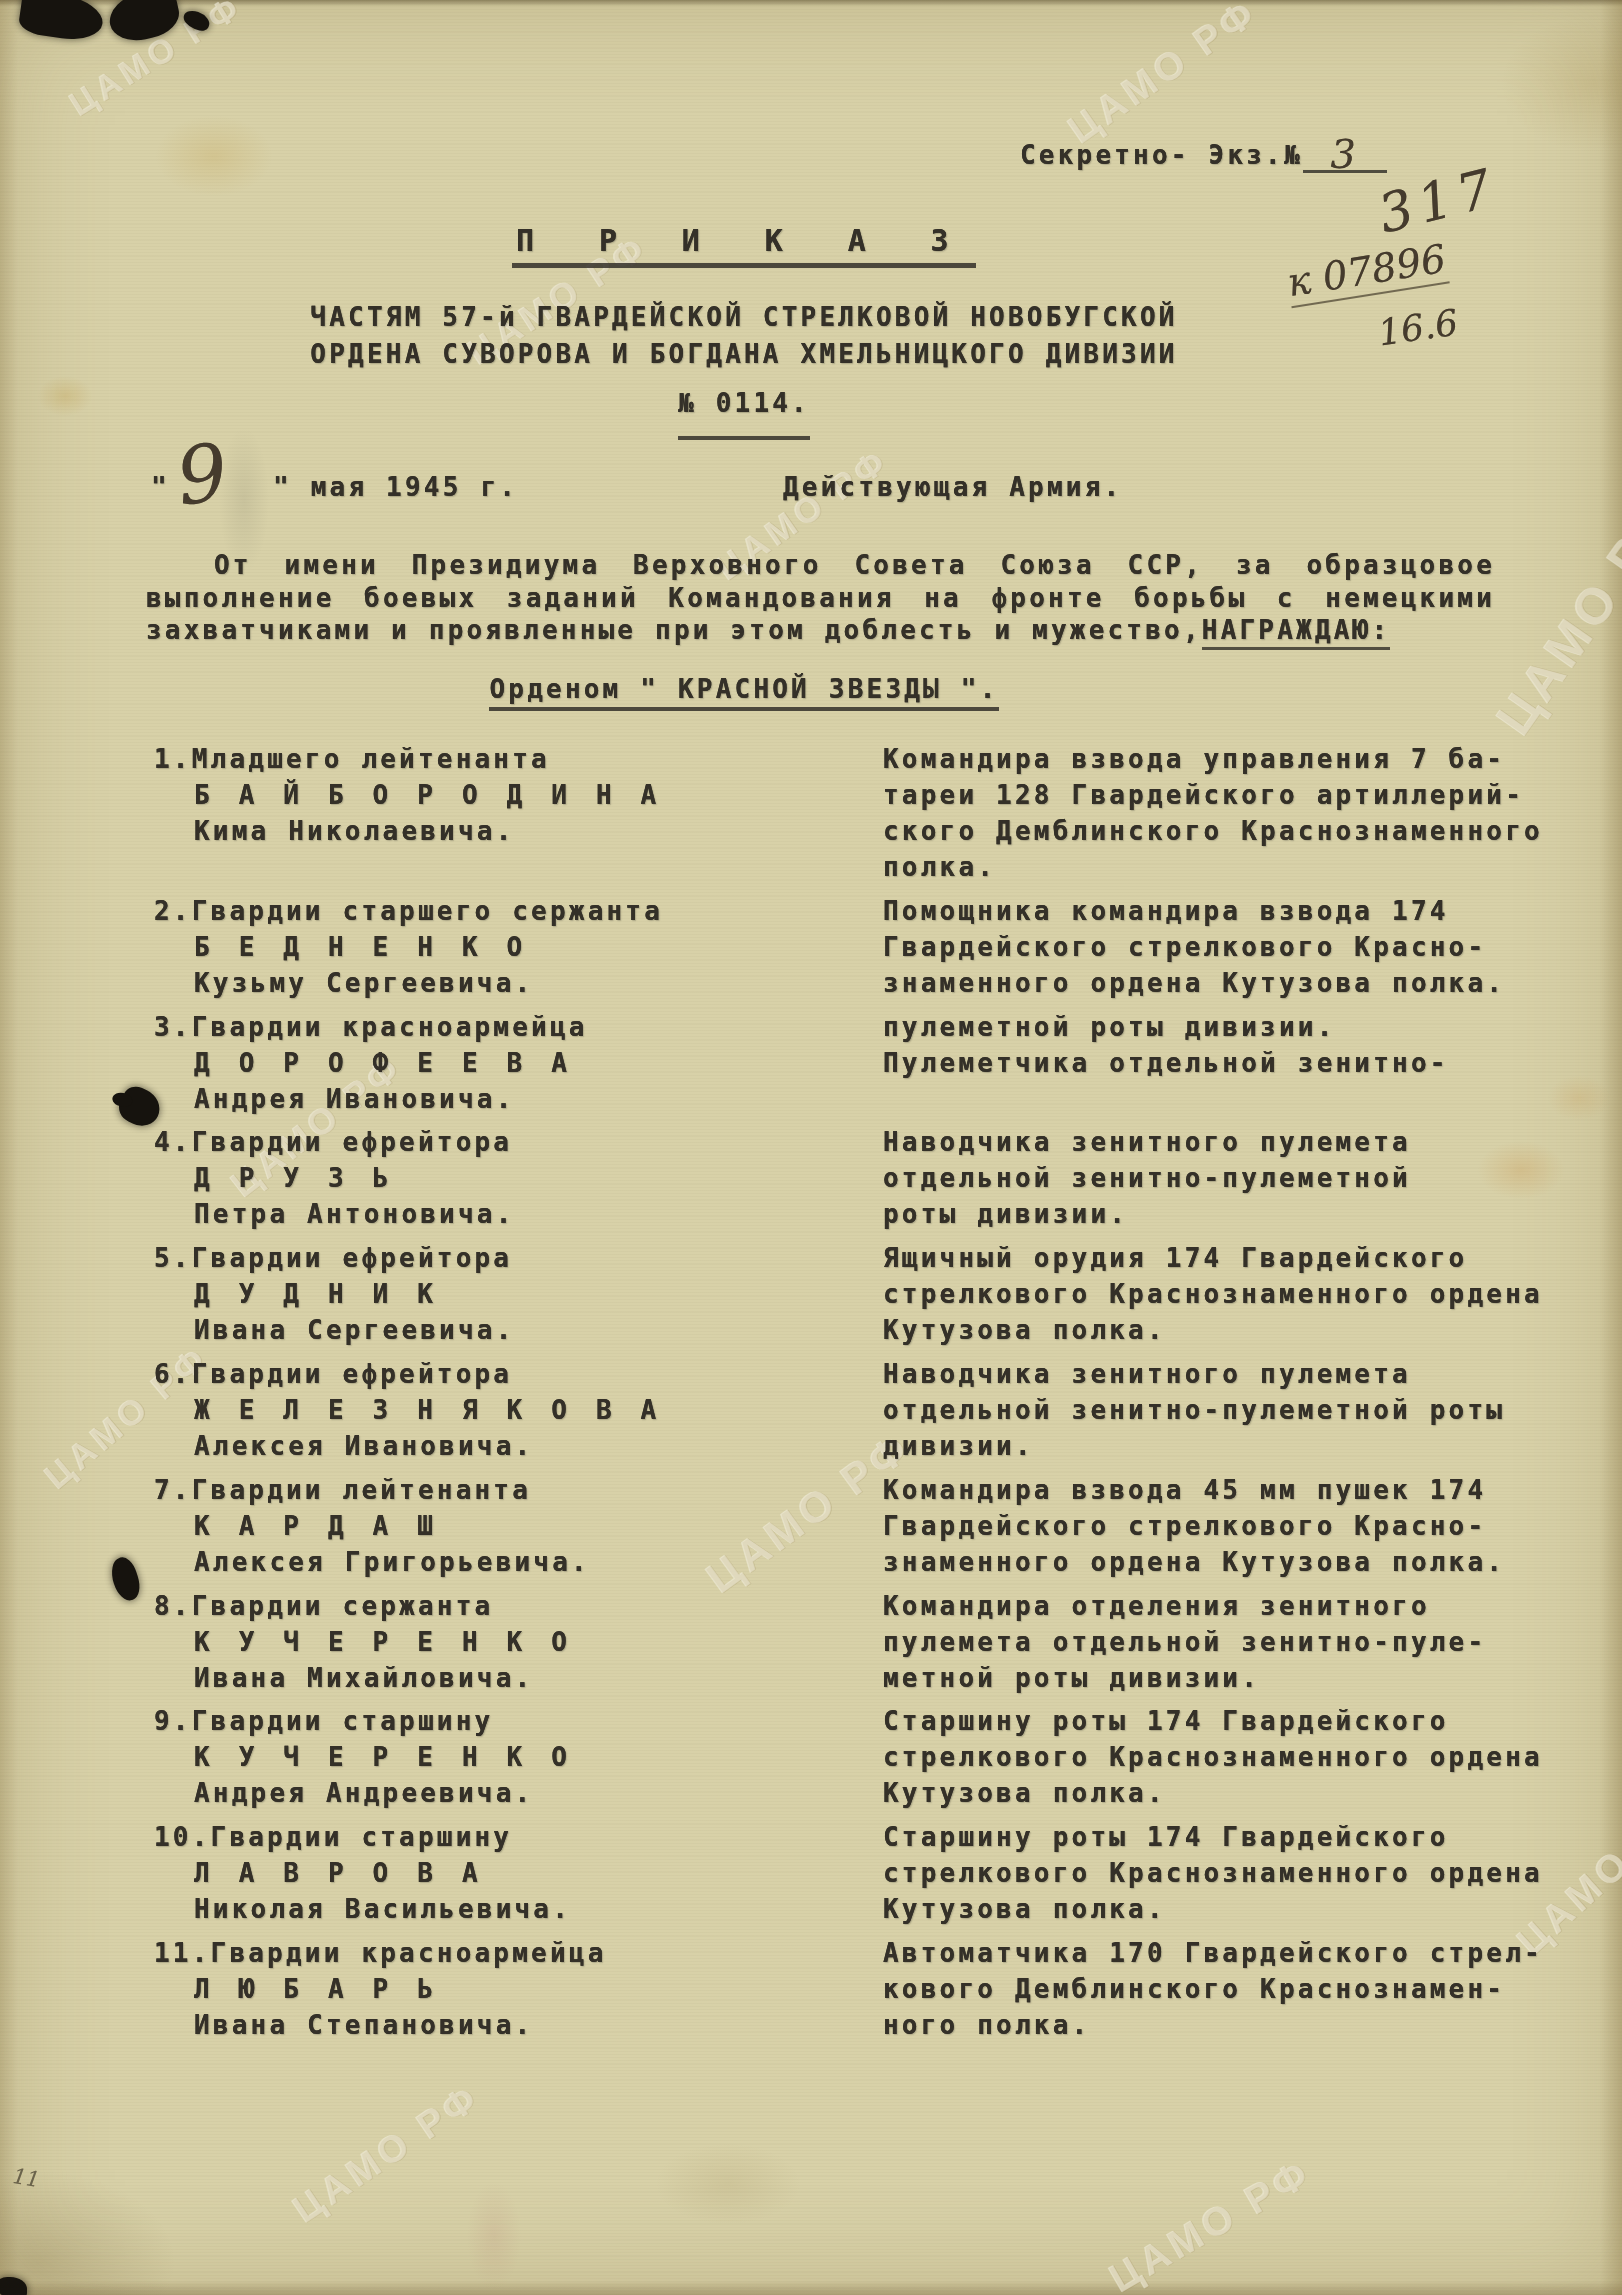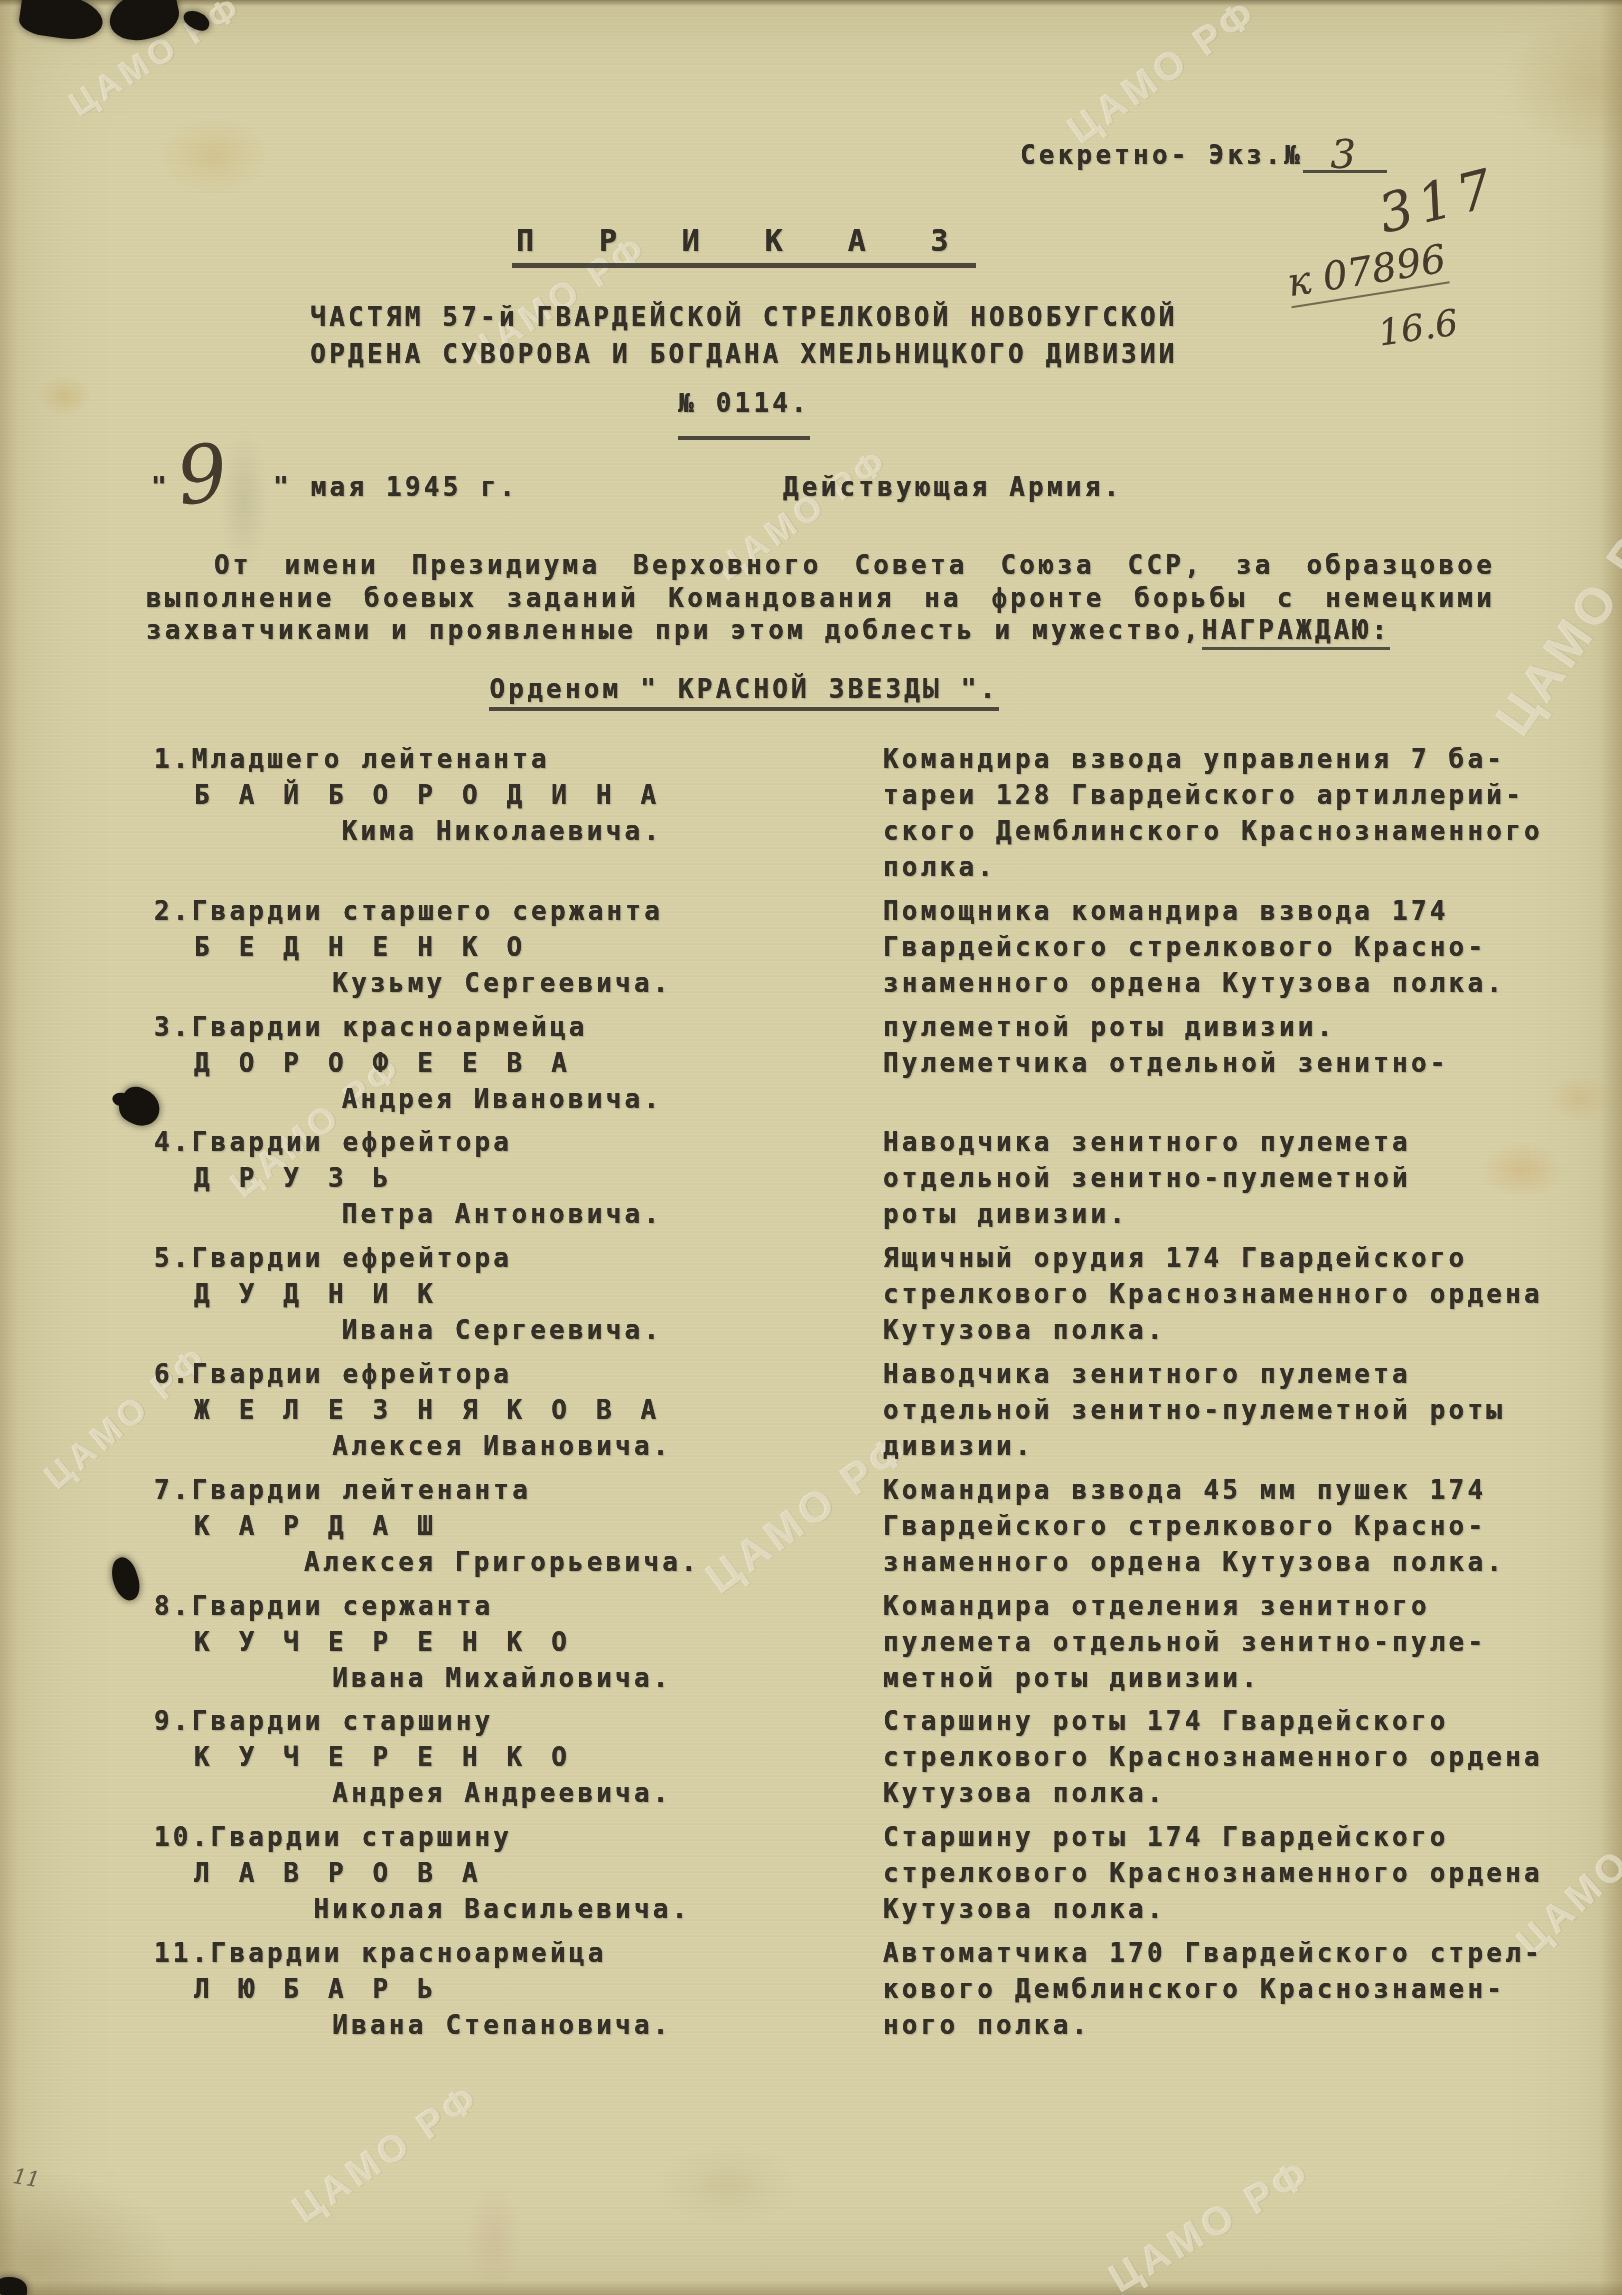--- a/index.html
+++ b/index.html
@@ -73,21 +73,21 @@
     line-height:32.5px;
   }
   .award-heading{top:671px;}
   .award-heading .u-heavy{border-bottom-width:4.5px; padding-bottom:3.2px;}
 
   
   .entries{position:absolute; left:154px; top:741px; width:1417px;}
   .entry{display:grid; grid-template-columns:656px 1fr; column-gap:73px; margin-bottom:7.8px;}
   .e-left div{white-space:nowrap;}
   .e-surname{padding-left:40px; letter-spacing:29px;}
-  .e-name{padding-left:40px;text-align:center;}
+  .e-name{padding-left:40px;}
   .e-desc .desc-line{white-space:nowrap;}
 
   
   .blot{position:absolute; background:#16130e; box-shadow:0 0 6.5px 1.3px rgba(22,19,14,.45);}
   .blot-a{left:19.5px;  top:-5.2px;   width:83px; height:43px; border-radius:30% 70% 60% 40%; transform:rotate(8deg);}
   .blot-b{left:109px; top:-7.8px;  width:70px; height:47px; border-radius:60% 40% 50% 50%; transform:rotate(-12deg);}
   .blot-c{left:183px; top:11.7px;   width:27px;  height:17px; border-radius:50% 60% 40% 60%; transform:rotate(20deg);}
   .blot-d{left:120px; top:1089px; width:40px;  height:36px; border-radius:40% 60% 55% 45%; transform:rotate(25deg);}
   .blot-d::before{content:""; position:absolute; left:-9px; top:11.7px; width:19.5px; height:14.3px; background:#16130e; border-radius:60% 40% 60% 40%;}
   .blot-e{left:113px; top:1557px; width:25px;  height:44px; border-radius:55% 45% 50% 50%; transform:rotate(-18deg);}

